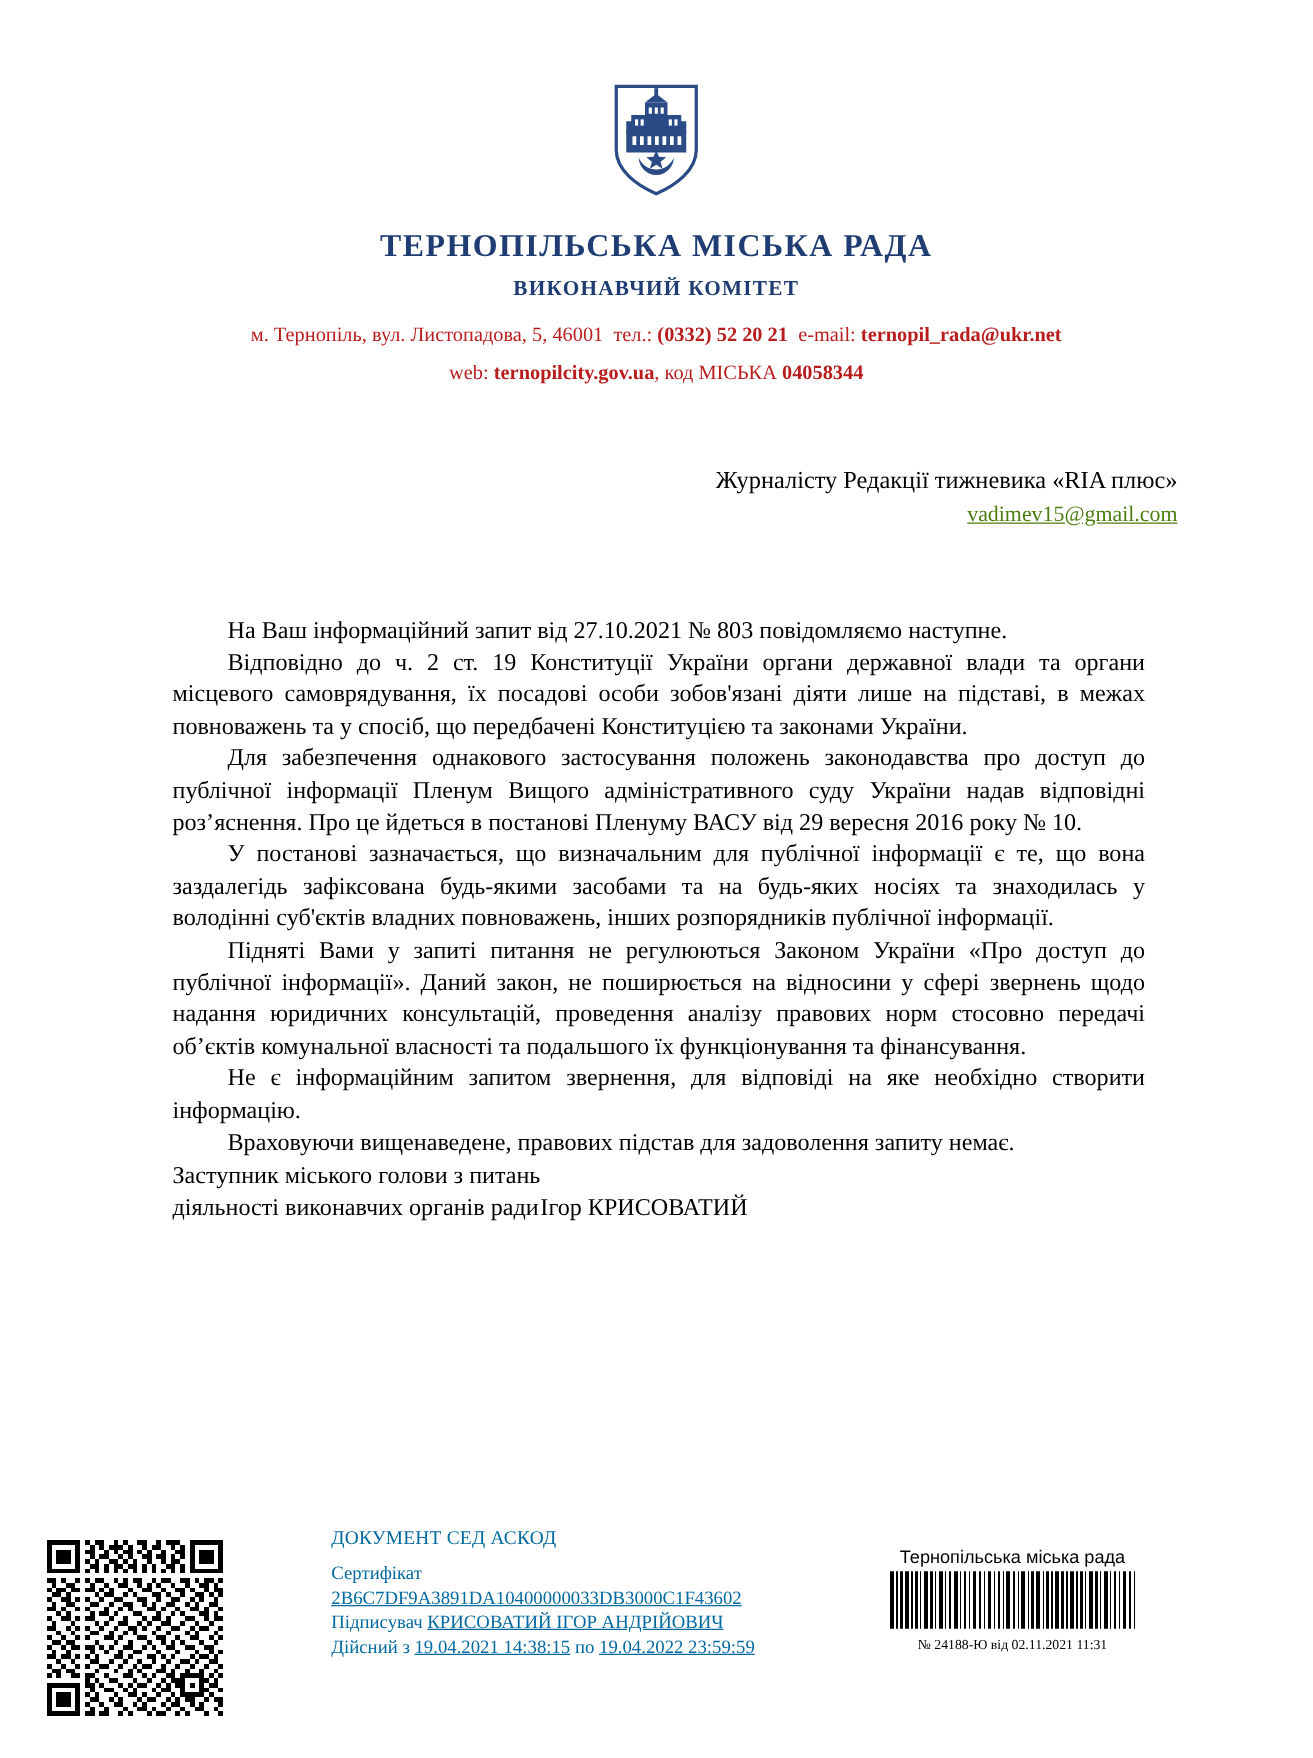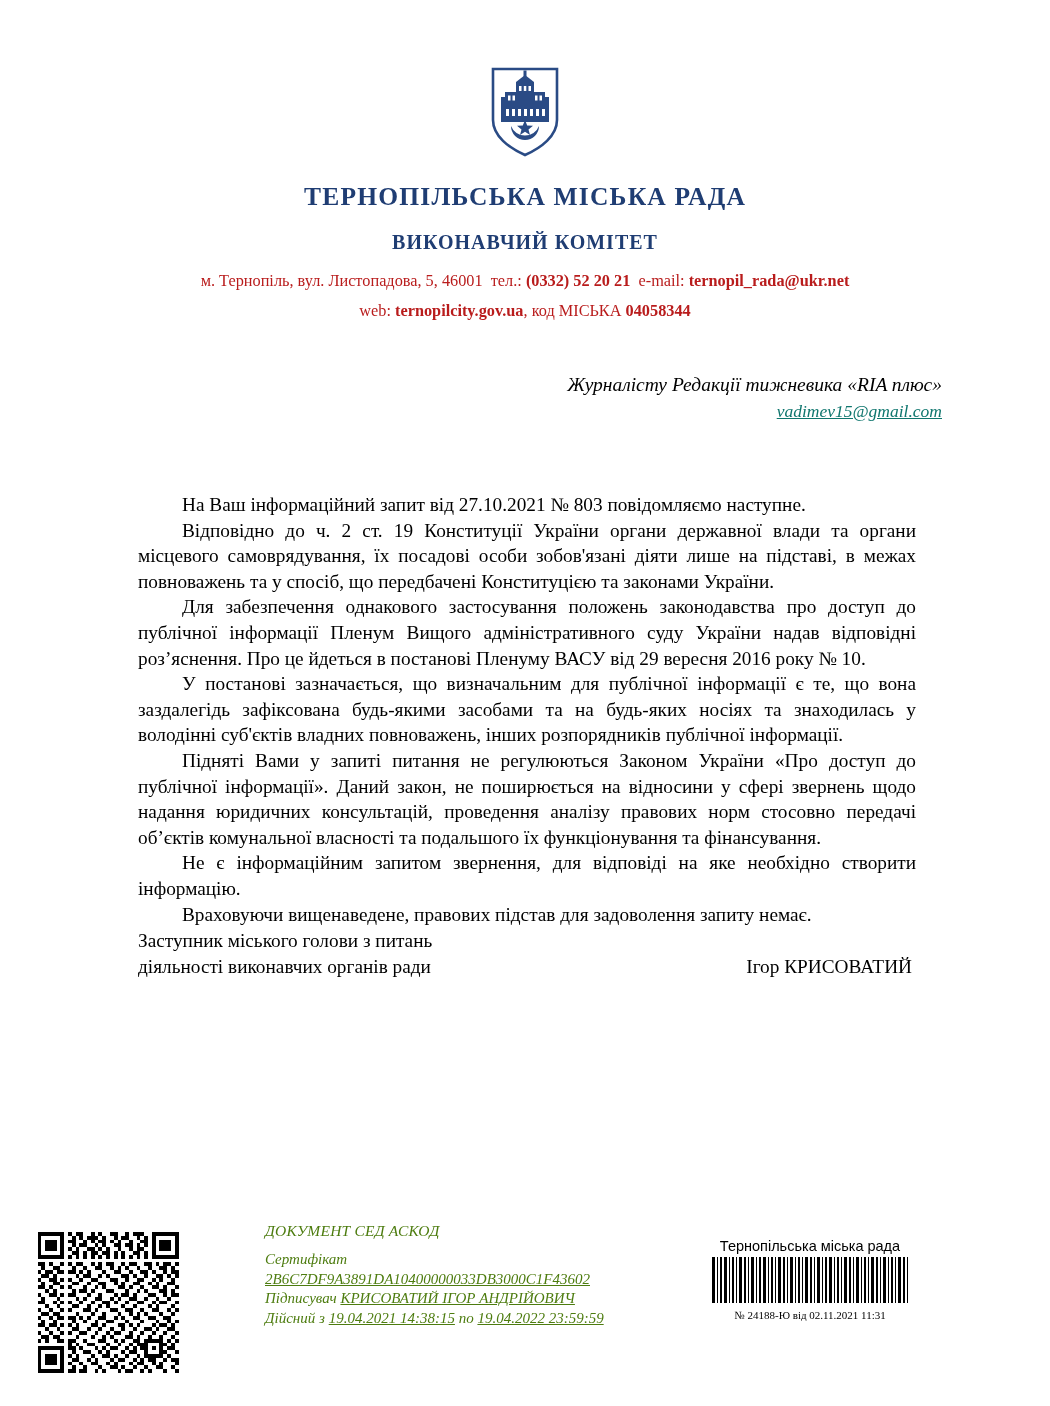--- a/index.html
+++ b/index.html
@@ -35,22 +35,22 @@
     color: #1f3d73;
     font-weight: bold;
     letter-spacing: 0.5px;
   }
   #org-name-line1 {
     font-size: 25.5px;
     margin-top: 24px;
     letter-spacing: 1.2px;
   }
   #org-name-line2 {
-    font-size: 20px;
-    margin-top: 19px;
+    font-size: 17px;
+    margin-top: 9px;
     letter-spacing: 1.0px;
   }
   .contact-line {
     text-align: center;
     color: #b91c1c;
     font-size: 16.3px;
     margin-top: 17px;
   }
   .contact-line .b {
     font-weight: bold;
@@ -63,25 +63,24 @@
   #addressee {
     position: absolute;
     left: 0;
     top: 372px;
     width: 1050px;
     padding-right: 108px;
     box-sizing: border-box;
     text-align: right;
     font-size: 19.5px;
     line-height: 26px;
-    font-style: italic;
   }
   #addressee-email {
     text-decoration: underline;
-    color: #0f766e;
+    color: #4d7c0f;
     font-size: 17.5px;
   }
 
   
   #letter-body {
     position: absolute;
     left: 138px;
     top: 492px;
     width: 778px;
     font-size: 19.3px;
@@ -98,21 +97,20 @@
   #signature-block {
     position: absolute;
     left: 138px;
     top: 928px;
     width: 778px;
     font-size: 19.3px;
     line-height: 26px;
   }
   #signature-row {
     display: flex;
-    justify-content: space-between;
     align-items: flex-end;
   }
   #signature-title {
     white-space: pre-line;
   }
   #signature-name {
     padding-bottom: 0px;
     padding-right: 4px;
   }
 
@@ -123,22 +121,21 @@
     top: 1232px;
     width: 150px;
     height: 141px;
   }
   #esign-stamp {
     position: absolute;
     left: 265px;
     top: 1222px;
     width: 380px;
     font-family: "Liberation Serif", "DejaVu Serif", serif;
-    color: #4d7c0f;
-    font-style: italic;
+    color: #0369a1;
   }
   #esign-heading {
     font-size: 15.5px;
     letter-spacing: 0.2px;
     margin-bottom: 10px;
   }
   .esign-line {
     font-size: 15px;
     line-height: 19.5px;
     white-space: nowrap;

